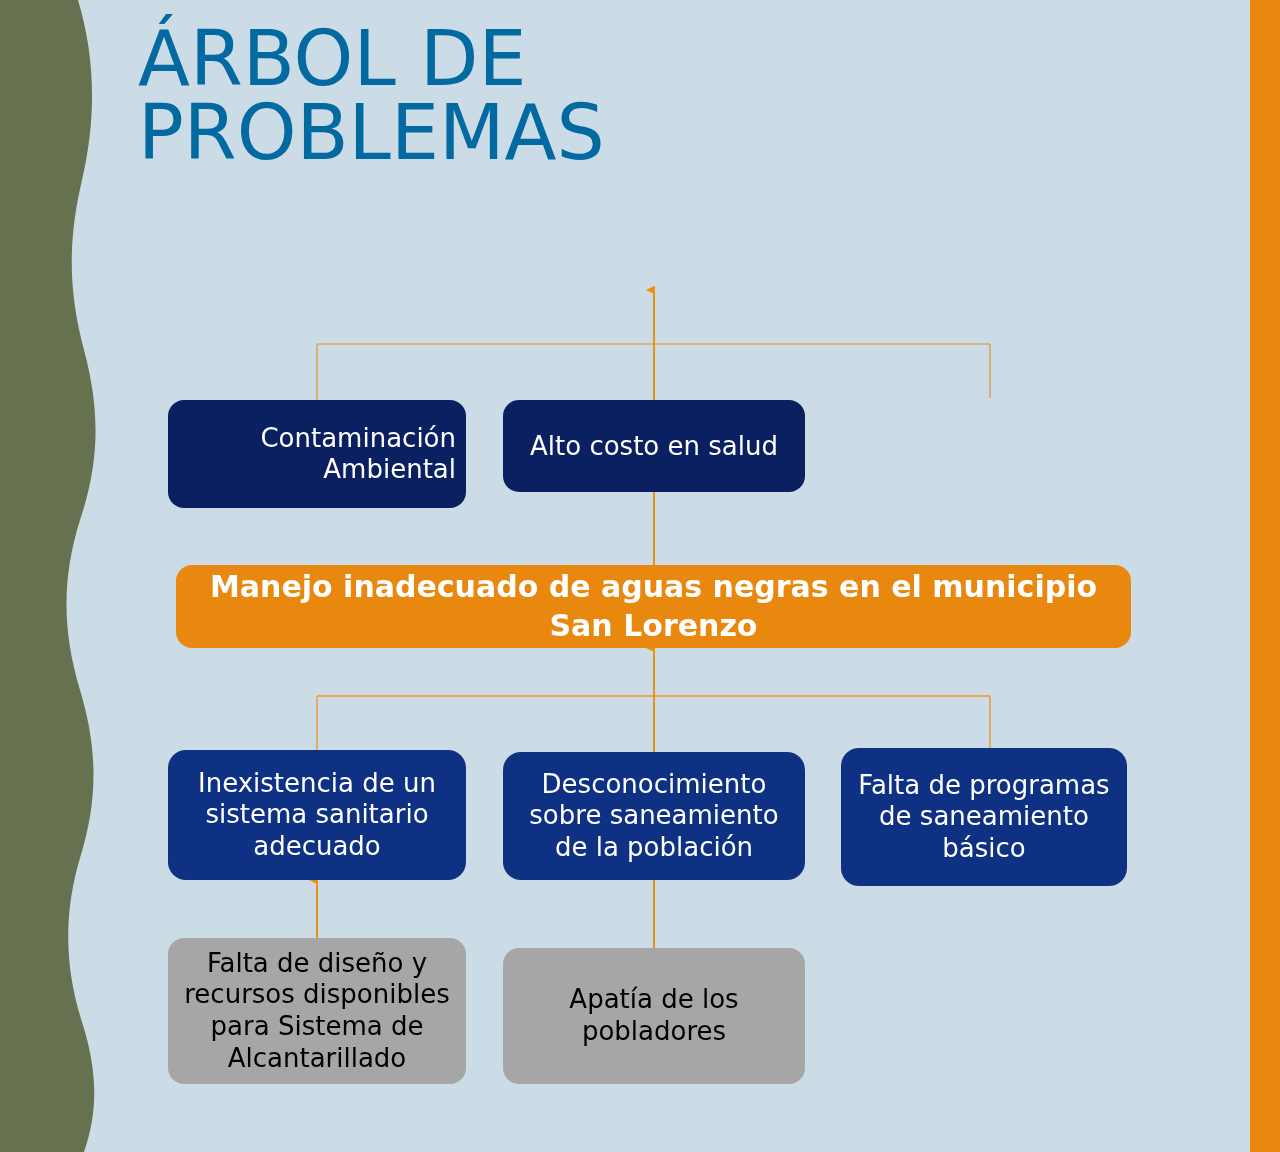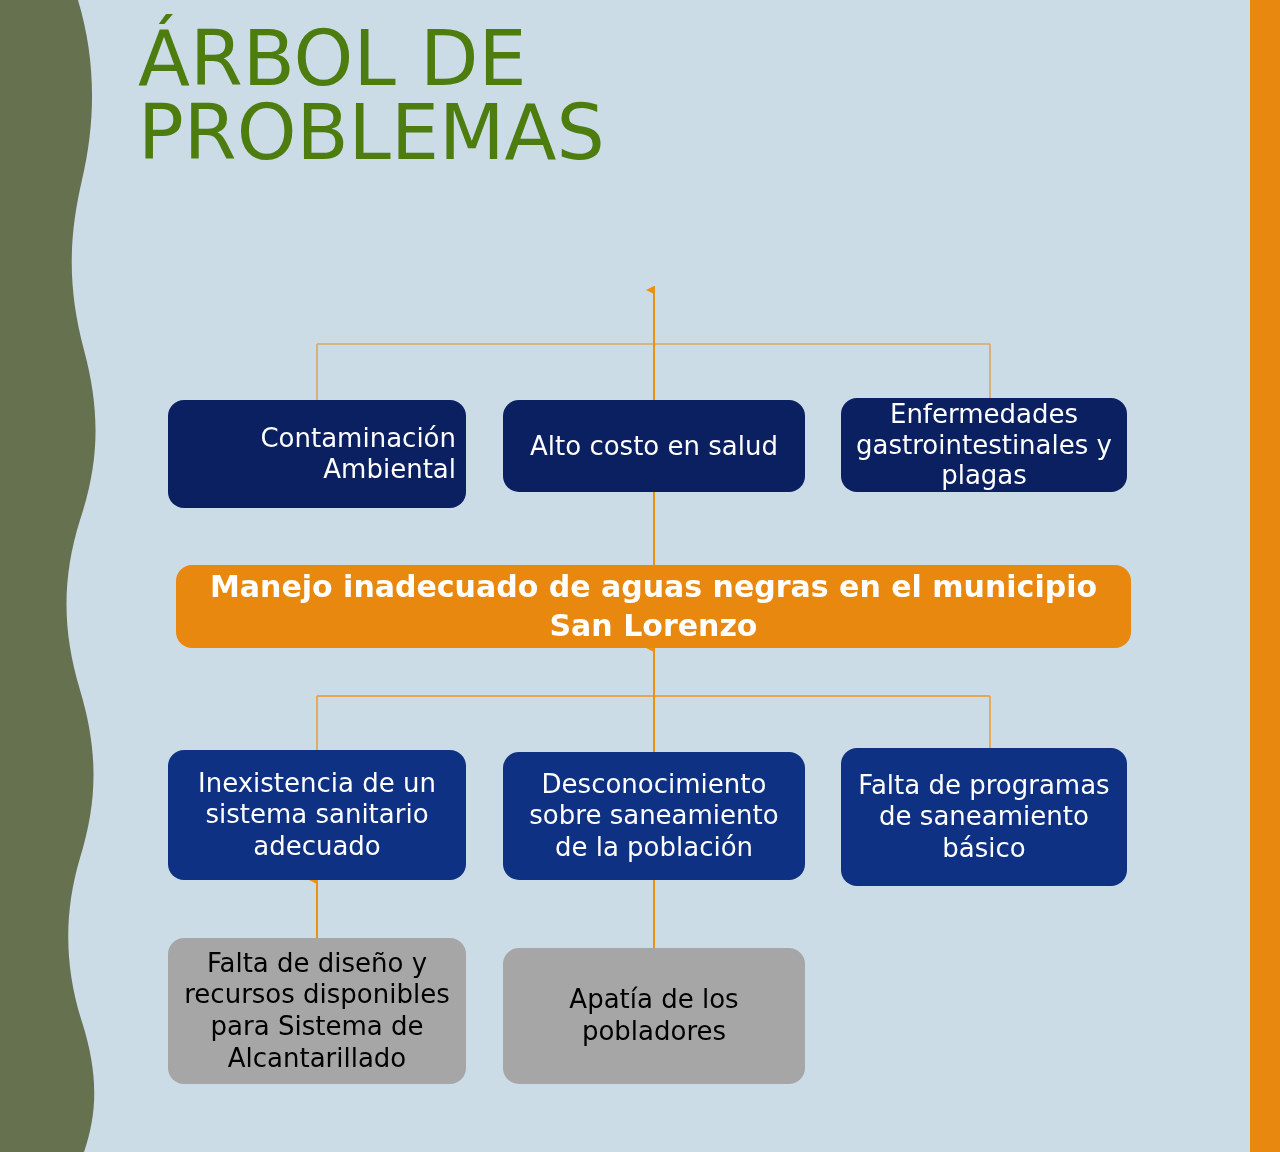--- a/index.html
+++ b/index.html
@@ -29,21 +29,21 @@
     width: 30px; height: 1152px;
     background: #e8880f;
   }
 
   
   #page-title {
     position: absolute;
     left: 138px;
     top: 22px;
     width: 600px;
-    color: #4d7c0f;
+    color: #0369a1;
     font-size: 76px;
     line-height: 0.98;
     font-weight: 400;
     letter-spacing: 0px;
     white-space: pre-line;
   }
 
   
   #connectors {
     position: absolute;
@@ -94,20 +94,21 @@
     font-size: 30px;
     line-height: 1.28;
   }
   
   .n-cause {
     background: #0e3183;
     color: #ffffff;
     font-weight: 400;
     font-size: 26px;
     line-height: 1.2;
+    border-radius: 18px;
   }
   
   .n-root {
     background: #a6a6a6;
     color: #000000;
     font-weight: 400;
     font-size: 26px;
     line-height: 1.22;
     overflow: visible;
   }
@@ -174,23 +175,20 @@
 
 
   <div class="node n-effect" style="left:168px; top:400px; width:298px; height:108px;text-align:right;">
     <span class="node-text">Contaminación Ambiental</span>
   </div>
 
   <div class="node n-effect" style="left:503px; top:400px; width:302px; height:92px;">
     <span class="node-text">Alto costo en salud</span>
   </div>
 
-  <div class="node n-effect" style="left:841px; top:398px; width:286px; height:94px;">
-    <span class="node-text">Enfermedades gastrointestinales y plagas</span>
-  </div>
 
   <div class="node n-problem" style="left:176px; top:565px; width:955px; height:83px;">
     <span class="node-text">Manejo inadecuado de aguas negras en el municipio San Lorenzo</span>
   </div>
 
   <div class="node n-cause" style="left:168px; top:750px; width:298px; height:130px;">
     <span class="node-text">Inexistencia de un sistema sanitario adecuado</span>
   </div>
 
   <div class="node n-cause" style="left:503px; top:752px; width:302px; height:128px;">

